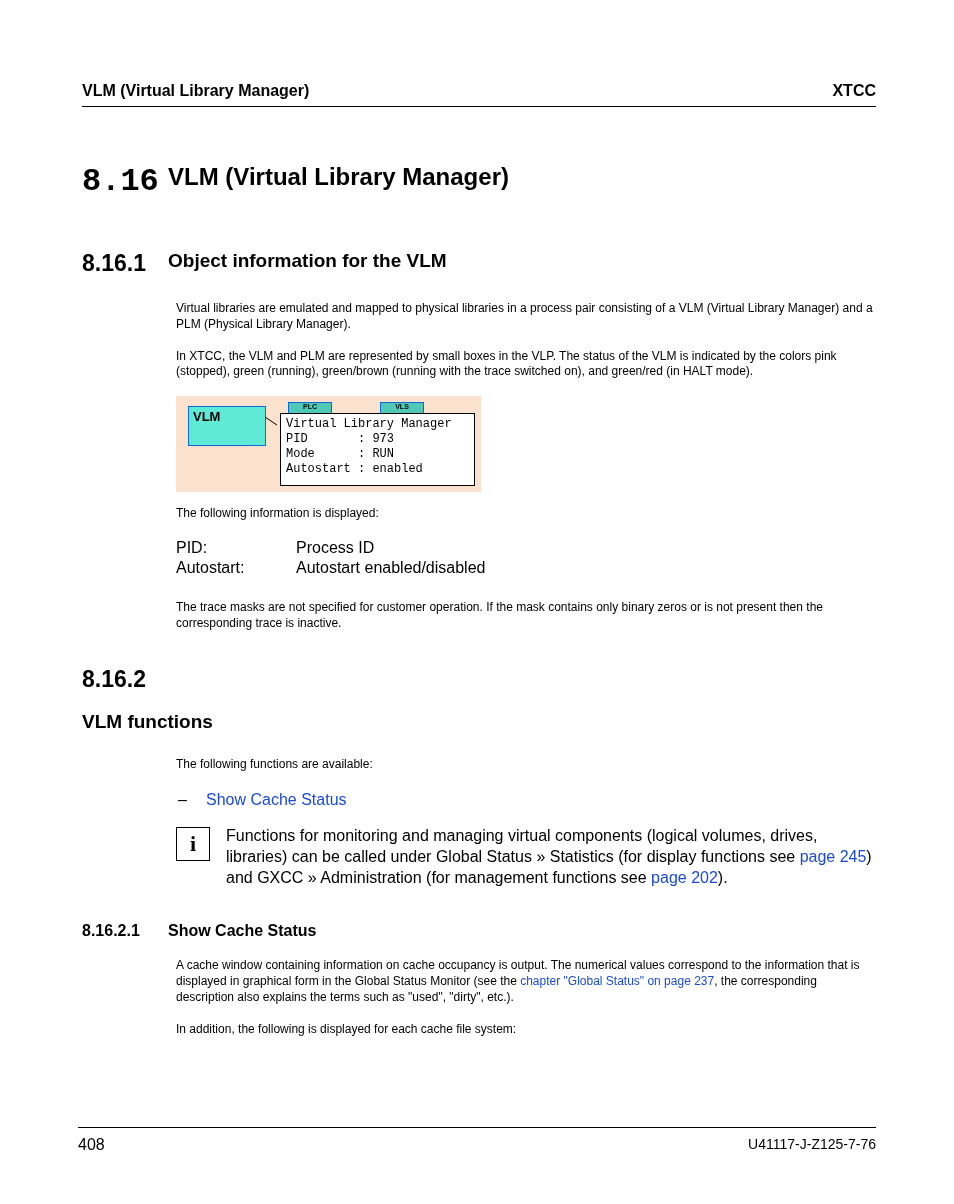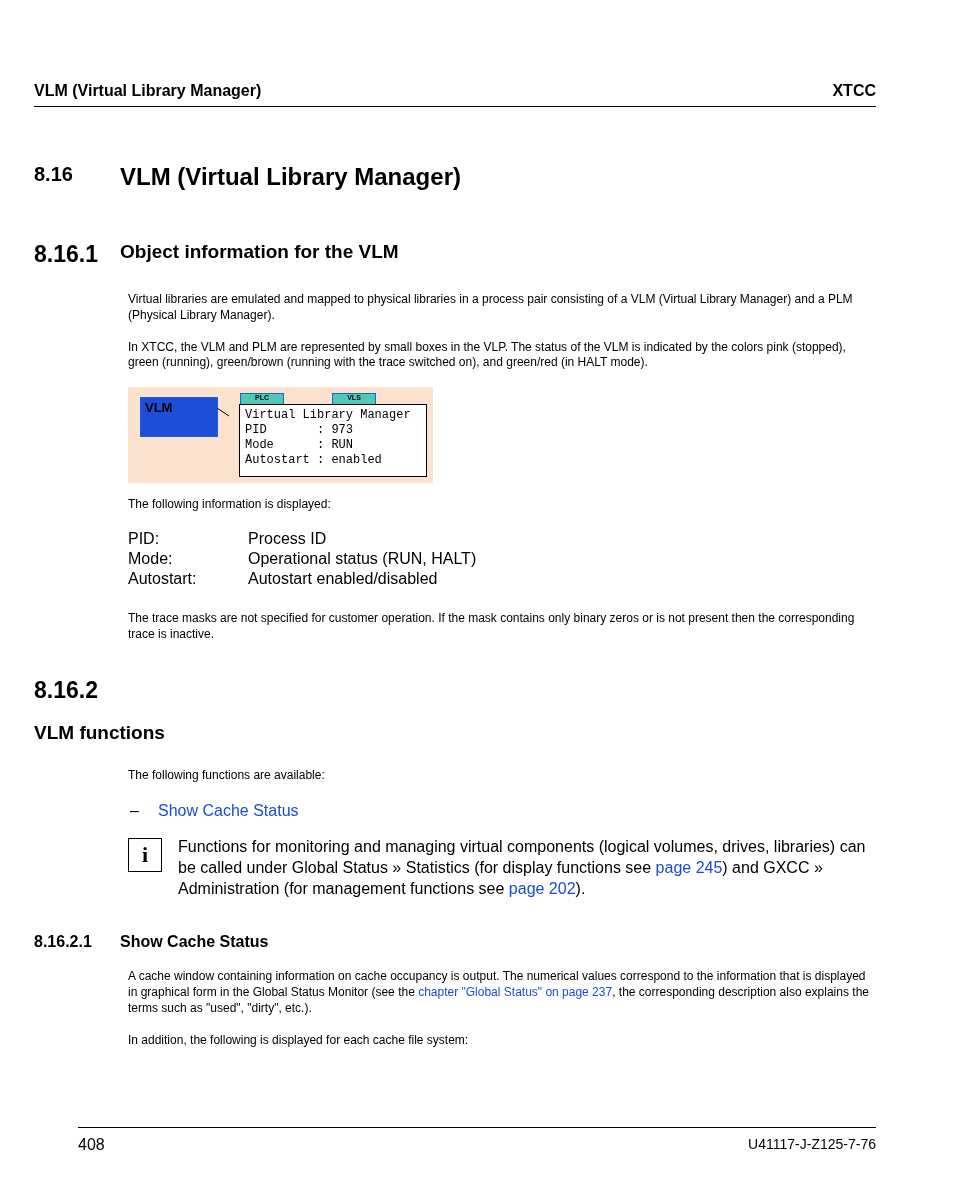--- a/index.html
+++ b/index.html
@@ -5,37 +5,37 @@
   * { box-sizing: border-box; margin: 0; padding: 0; }
   body {
     font-family: Arial, Helvetica, sans-serif;
     background: #fff;
     width: 954px;
     height: 1204px;
     position: relative;
     color: #000;
   }
   .page {
-    padding: 82px 78px 50px 34px;
+    padding: 82px 78px 50px 82px;
   }
   .header-row {
     display: flex;
     justify-content: space-between;
     font-weight: bold;
     font-size: 16px;
     padding-bottom: 6px;
     border-bottom: 1.5px solid #000;
     margin-bottom: 56px;
   }
   .h1-row {
     display: flex;
     gap: 18px;
     margin-bottom: 50px;
   }
-  .h1-num { font-size: 20px; font-weight: bold; width: 68px; text-align: left; }
+  .h1-num { font-size: 32px; font-weight: bold; width: 68px; text-align: left; font-family: Liberation Mono, monospace; }
   .h1-title { font-size: 24px; font-weight: bold; }
   .h2-row {
     display: flex;
     gap: 18px;
     margin: 0 0 24px 0;
   }
   .h2-num { font-size: 23px; font-weight: bold; width: 68px; text-align: left; }
   .h2-title { font-size: 19px; font-weight: bold; }
   .h3-row {
     display: flex;
@@ -51,21 +51,21 @@
     width: 305px;
     height: 96px;
     background: #fbe2cf;
     position: relative;
     border: none;
   }
   .vlm-box {
     position: absolute;
     left: 12px; top: 10px;
     width: 78px; height: 40px;
-    background: #1d4ed8;
+    background: #5eead4;
     border: 1.5px solid #1066d6;
     font-weight: bold;
     font-size: 13px;
     font-family: Arial, sans-serif;
     color: #000;
     padding: 2px 4px;
   }
   .small-box {
     position: absolute;
     top: 6px;
@@ -77,21 +77,21 @@
     font-family: Arial, sans-serif;
     color: #000;
     display: flex; align-items: flex-start; justify-content: center;
     padding-top: 0px;
     overflow: hidden;
   }
   .small-box.plc { left: 112px; }
   .small-box.vls { left: 204px; }
   .tooltip {
     position: absolute;
-    left: 111px; top: 17px; right: 6px;
+    left: 104px; top: 17px; right: 6px;
     background: #fff;
     border: 1px solid #000;
     font-family: "Courier New", monospace;
     font-size: 12px;
     line-height: 1.25;
     padding: 3px 5px 8px 5px;
     white-space: pre;
   }
   .connector {
     position: absolute;
@@ -174,24 +174,20 @@
 
     <p class="para">The following information is displayed:</p>
 
     <table class="defs">
       <tbody>
           <tr>
         <td class="k">PID:</td>
         <td>Process ID</td>
       </tr>
       <tr>
-        <td class="k">Mode:</td>
-        <td>Operational status (RUN, HALT)</td>
-      </tr>
-      <tr>
         <td class="k">Autostart:</td>
         <td>Autostart enabled/disabled</td>
       </tr>
     </tbody>
       </table>
 
     <p class="para">The trace masks are not specified for customer operation. If the mask contains only binary zeros or is not present then the corresponding trace is inactive.</p>
   </div>
 
   <div class="h2-row" style="margin-top:34px;flex-direction:column;">

